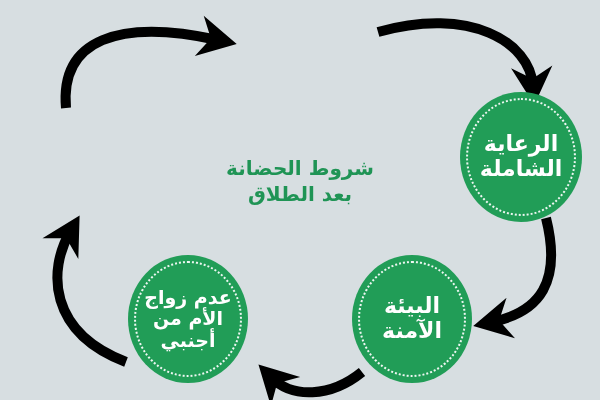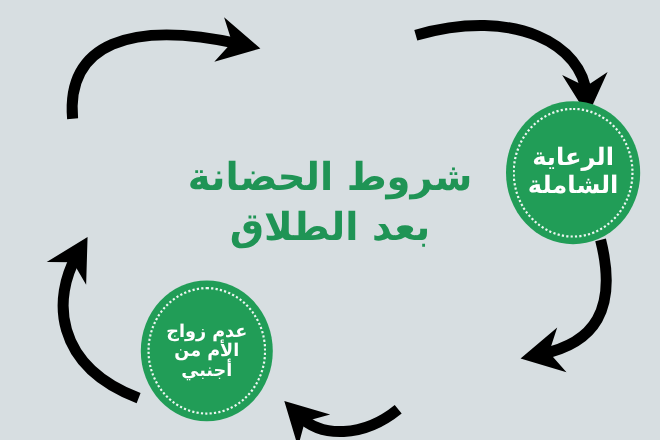--- a/index.html
+++ b/index.html
@@ -62,31 +62,31 @@
   #node-top      { left: 240px; top: 2px;   width: 120px; height: 130px; }
   #node-right    { left: 460px; top: 92px;  width: 122px; height: 130px; }
   #node-bottomright { left: 352px; top: 255px; width: 120px; height: 128px; }
   #node-bottomleft  { left: 128px; top: 255px; width: 120px; height: 128px; }
   #node-left     { left: 44px;  top: 90px;  width: 122px; height: 130px; }
 
   #node-top .node-label,
   #node-right .node-label,
   #node-bottomright .node-label,
   #node-left .node-label { font-size: 22px; }
-  #node-bottomleft .node-label { font-size: 16px; }
+  #node-bottomleft .node-label { font-size: 19px; }
 
   #center-title {
     position: absolute;
     left: 150px;
-    top: 140px;
+    top: 156px;
     width: 300px;
     text-align: center;
     color: #1f9455;
     font-weight: 700;
-    font-size: 35px;
+    font-size: 20px;
     line-height: 1.28;
     direction: rtl;
     white-space: pre-line;
     z-index: 1;
   }
 </style>
 </head>
 <body>
 
 <div id="infographic">
@@ -108,20 +108,24 @@
 
     <path d="M 126 362 C 48 332 48 270 70 232" fill="none" stroke="#000000" stroke-width="10" stroke-linecap="butt" marker-end="url(#ah)"></path>
   </svg>
 
 
   <div class="node" id="node-right">
     <span class="node-label">الرعاية
 الشاملة</span>
   </div>
 
+  <div class="node" id="node-bottomright">
+    <span class="node-label">البيئة
+الآمنة</span>
+  </div>
 
   <div class="node" id="node-bottomleft">
     <span class="node-label">عدم زواج
 الأم من
 أجنبي</span>
   </div>
 
 
   <div id="center-title">شروط الحضانة
 بعد الطلاق</div>

